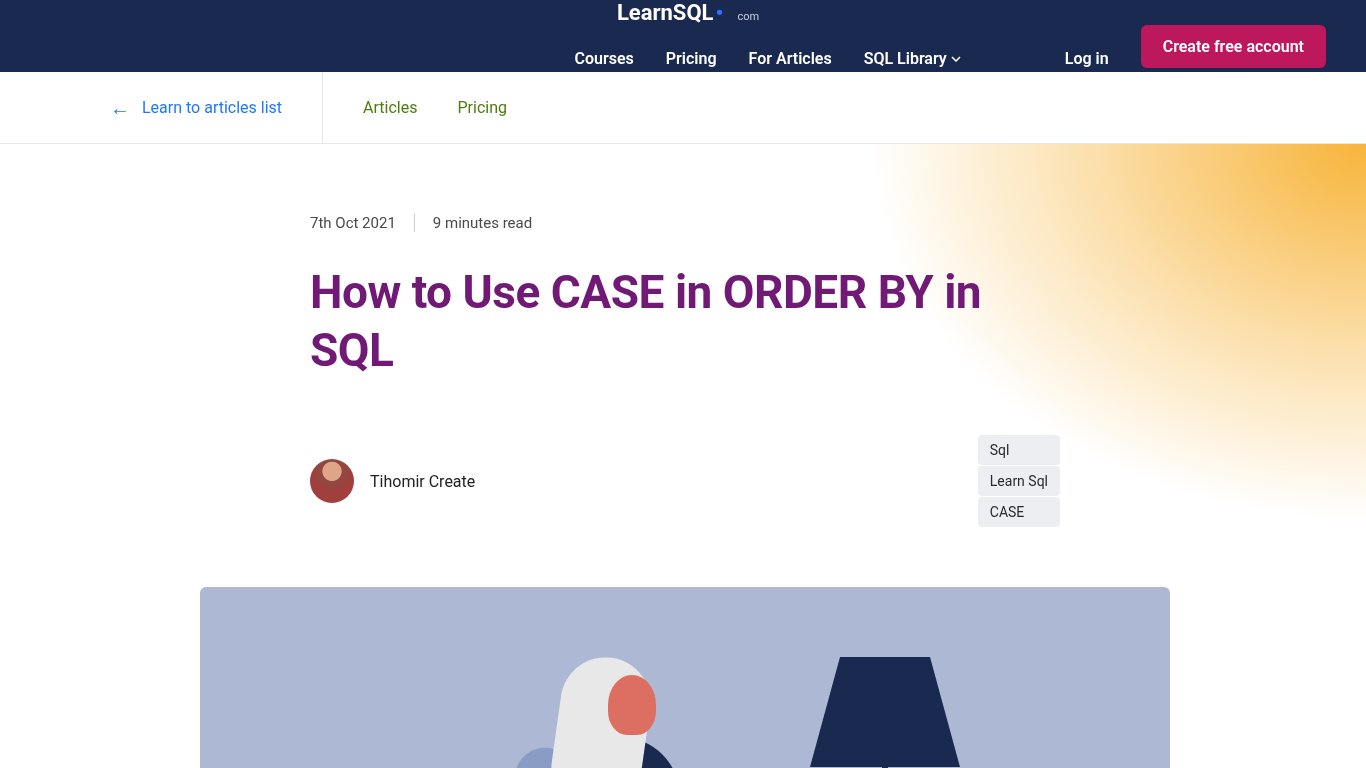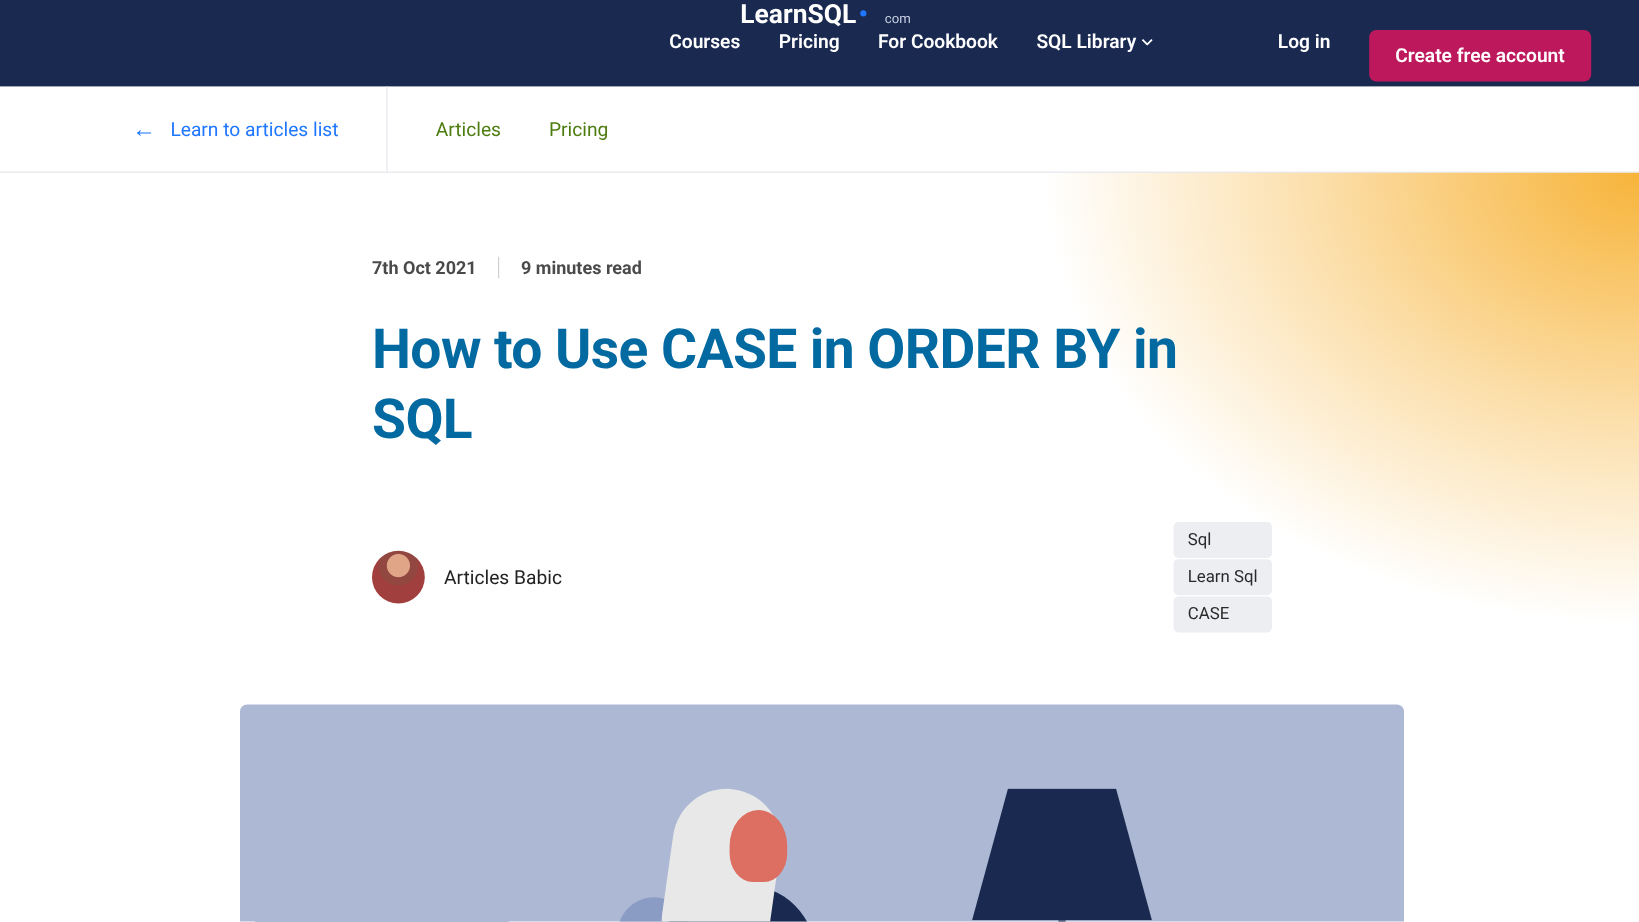--- a/index.html
+++ b/index.html
@@ -24,21 +24,21 @@
   font-weight: 700;
   font-size: 22px;
   display: flex;
   align-items: baseline;
 }
 .logo-dot { color: #1f77ff; margin: 0 2px; }
 .logo-sub { font-size: 11px; color: #c8d0e0; font-weight: 400; margin-left: 12px; }
 .nav-items {
   margin-left: auto;
   display: flex;
-  align-items: flex-start;
+  align-items: flex-end;
   gap: 32px;
 }
 .nav-link {
   color: #fff;
   font-size: 16px;
   font-weight: 600;
   cursor: pointer;
   display: flex;
   align-items: center;
   gap: 4px;
@@ -100,31 +100,30 @@
   padding: 70px 0 0 310px;
   width: 1060px;
   position: relative;
 }
 .meta {
   display: flex;
   align-items: center;
   gap: 18px;
   color: #4a4a4a;
   font-size: 15px;
-  font-weight: bold;
 }
 .meta-divider {
   width: 1px;
   height: 18px;
   background: #cfcfcf;
 }
 .title {
   font-size: 46px;
   font-weight: 700;
-  color: #0369a1;
+  color: #701a75;
   margin-top: 32px;
   line-height: 1.25;
   max-width: 700px;
   letter-spacing: -0.5px;
 }
 .byline-row {
   display: flex;
   align-items: center;
   justify-content: space-between;
   margin-top: 56px;
@@ -234,21 +233,21 @@
     <span class="logo-sub">com</span>
   </div>
   <div class="nav-items">
     <div class="nav-link">
         <span>Courses</span>
       </div>
     <div class="nav-link">
         <span>Pricing</span>
       </div>
     <div class="nav-link">
-        <span>For Cookbook</span>
+        <span>For Articles</span>
       </div>
     <div class="nav-link">
       <span>SQL Library</span>
       <svg class="chevron-down" viewBox="0 0 10 6">
           <path d="M1 1l4 4 4-4" stroke="#fff" stroke-width="1.5" fill="none"></path>
         </svg>
     </div>
     <div class="nav-gap"></div>
     <div class="nav-link">
         <span>Log in</span>
@@ -272,21 +271,21 @@
 <div class="article">
   <div class="meta">
     <span>7th Oct 2021</span>
     <span class="meta-divider"></span>
     <span>9 minutes read</span>
   </div>
   <h1 class="title">How to Use CASE in ORDER BY in SQL</h1>
   <div class="byline-row">
     <div class="author">
       <div class="avatar"></div>
-      <span class="author-name">Articles Babic</span>
+      <span class="author-name">Tihomir Create</span>
     </div>
     <div class="tags">
       <span class="tag">Sql</span>
       <span class="tag">Learn Sql</span>
       <span class="tag">CASE</span>
     </div>
   </div>
   <div class="hero-img">
     <div class="person">
       <div class="arm"></div>

